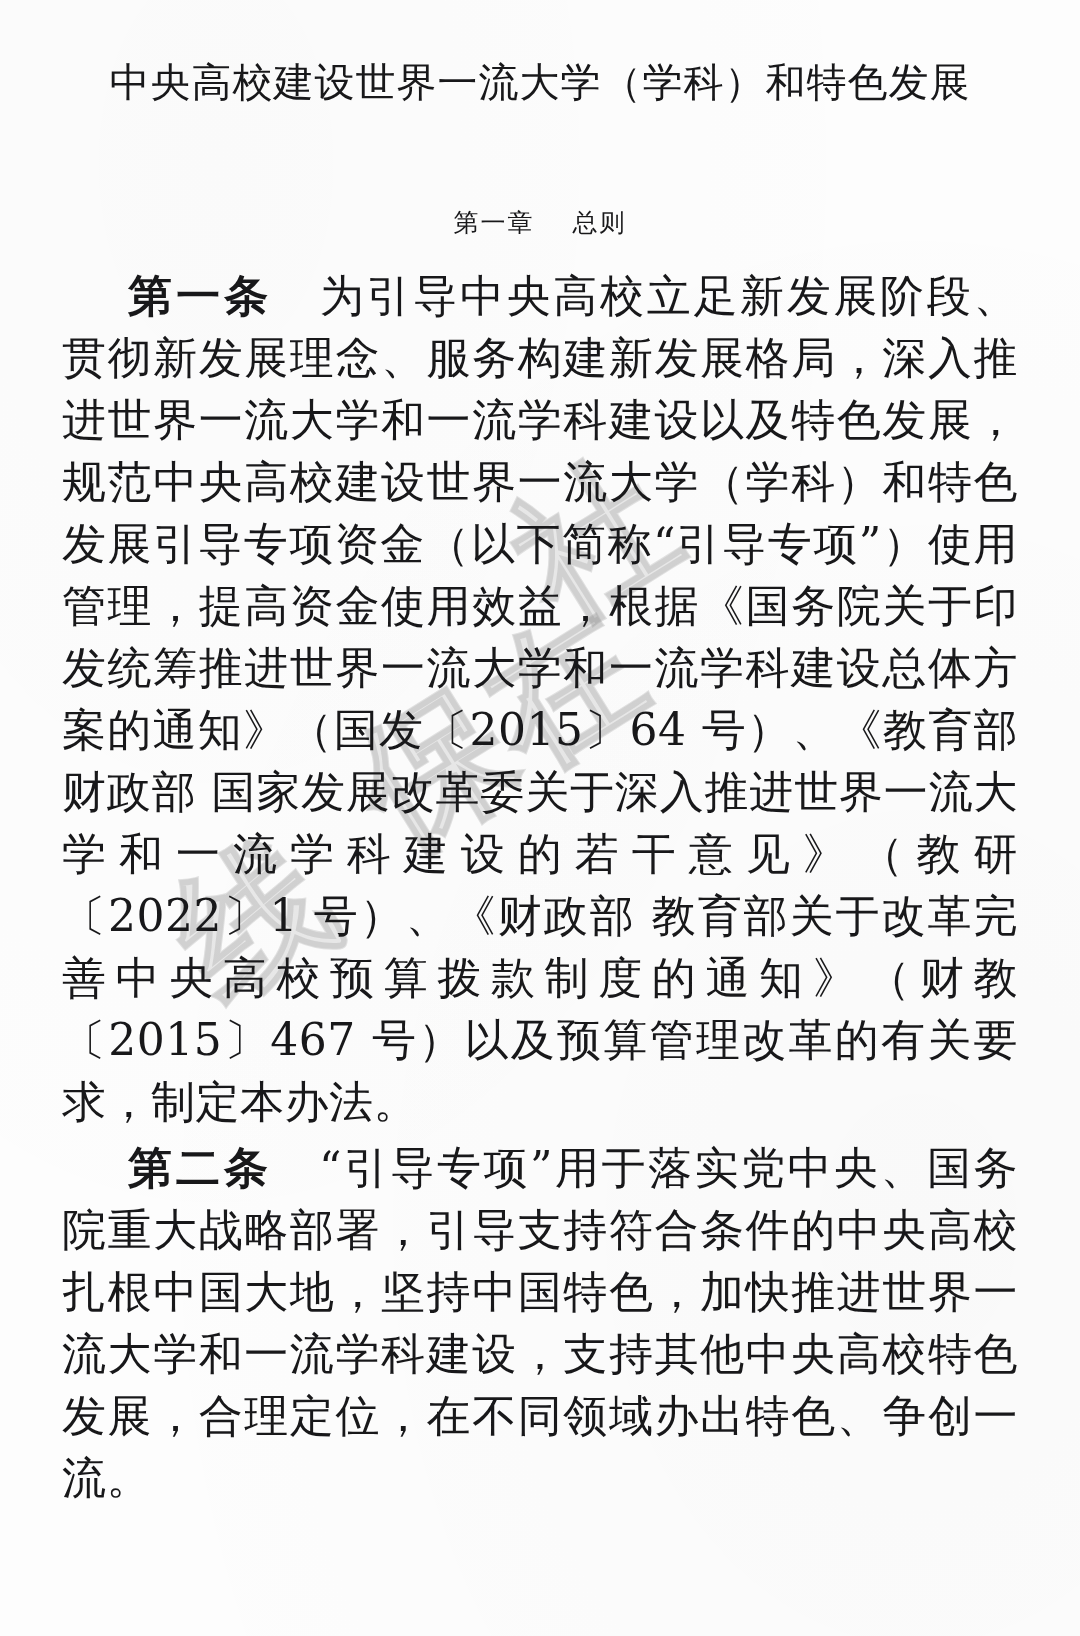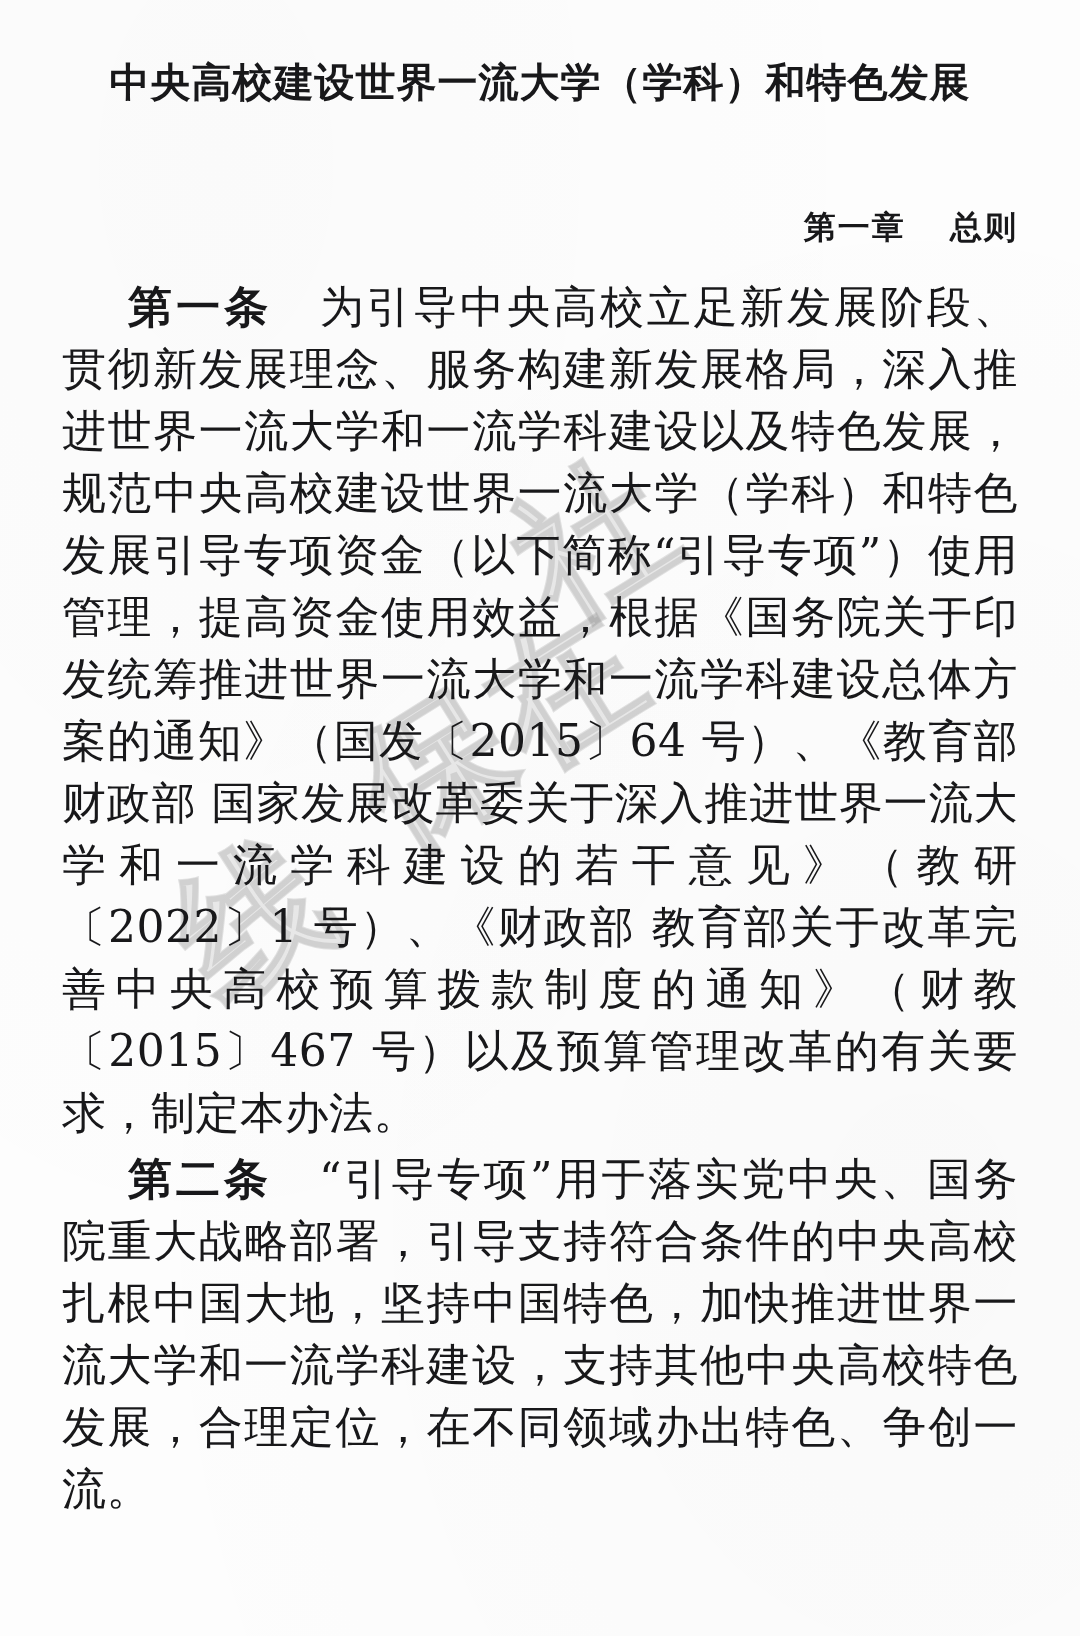--- a/index.html
+++ b/index.html
@@ -57,34 +57,34 @@
   .wm2 { font-size: 150px; left: 210px; top: 200px; transform: rotate(-32deg); }
   .wm3 { font-size: 150px; left: 40px;  top: 390px; transform: rotate(-32deg); }
 
   .content {
     position: relative;
     z-index: 2;
   }
 
   .doc-title {
     text-align: center;
-    font-weight: 700;
+    font-weight: 400;
     font-size: 40px;
     line-height: 76px;
     letter-spacing: 1px;
     margin: 0;
   }
   .doc-title .line {
     display: block;
   }
 
   .chapter-heading {
-    text-align: right;
-    font-weight: 700;
-    font-size: 32px;
+    text-align: center;
+    font-weight: 400;
+    font-size: 25px;
     letter-spacing: 2px;
     margin: 86px 0 26px 0;
   }
   .chapter-heading .gap {
     display: inline-block;
     width: 18px;
   }
 
   .para {
     font-size: 44px;

